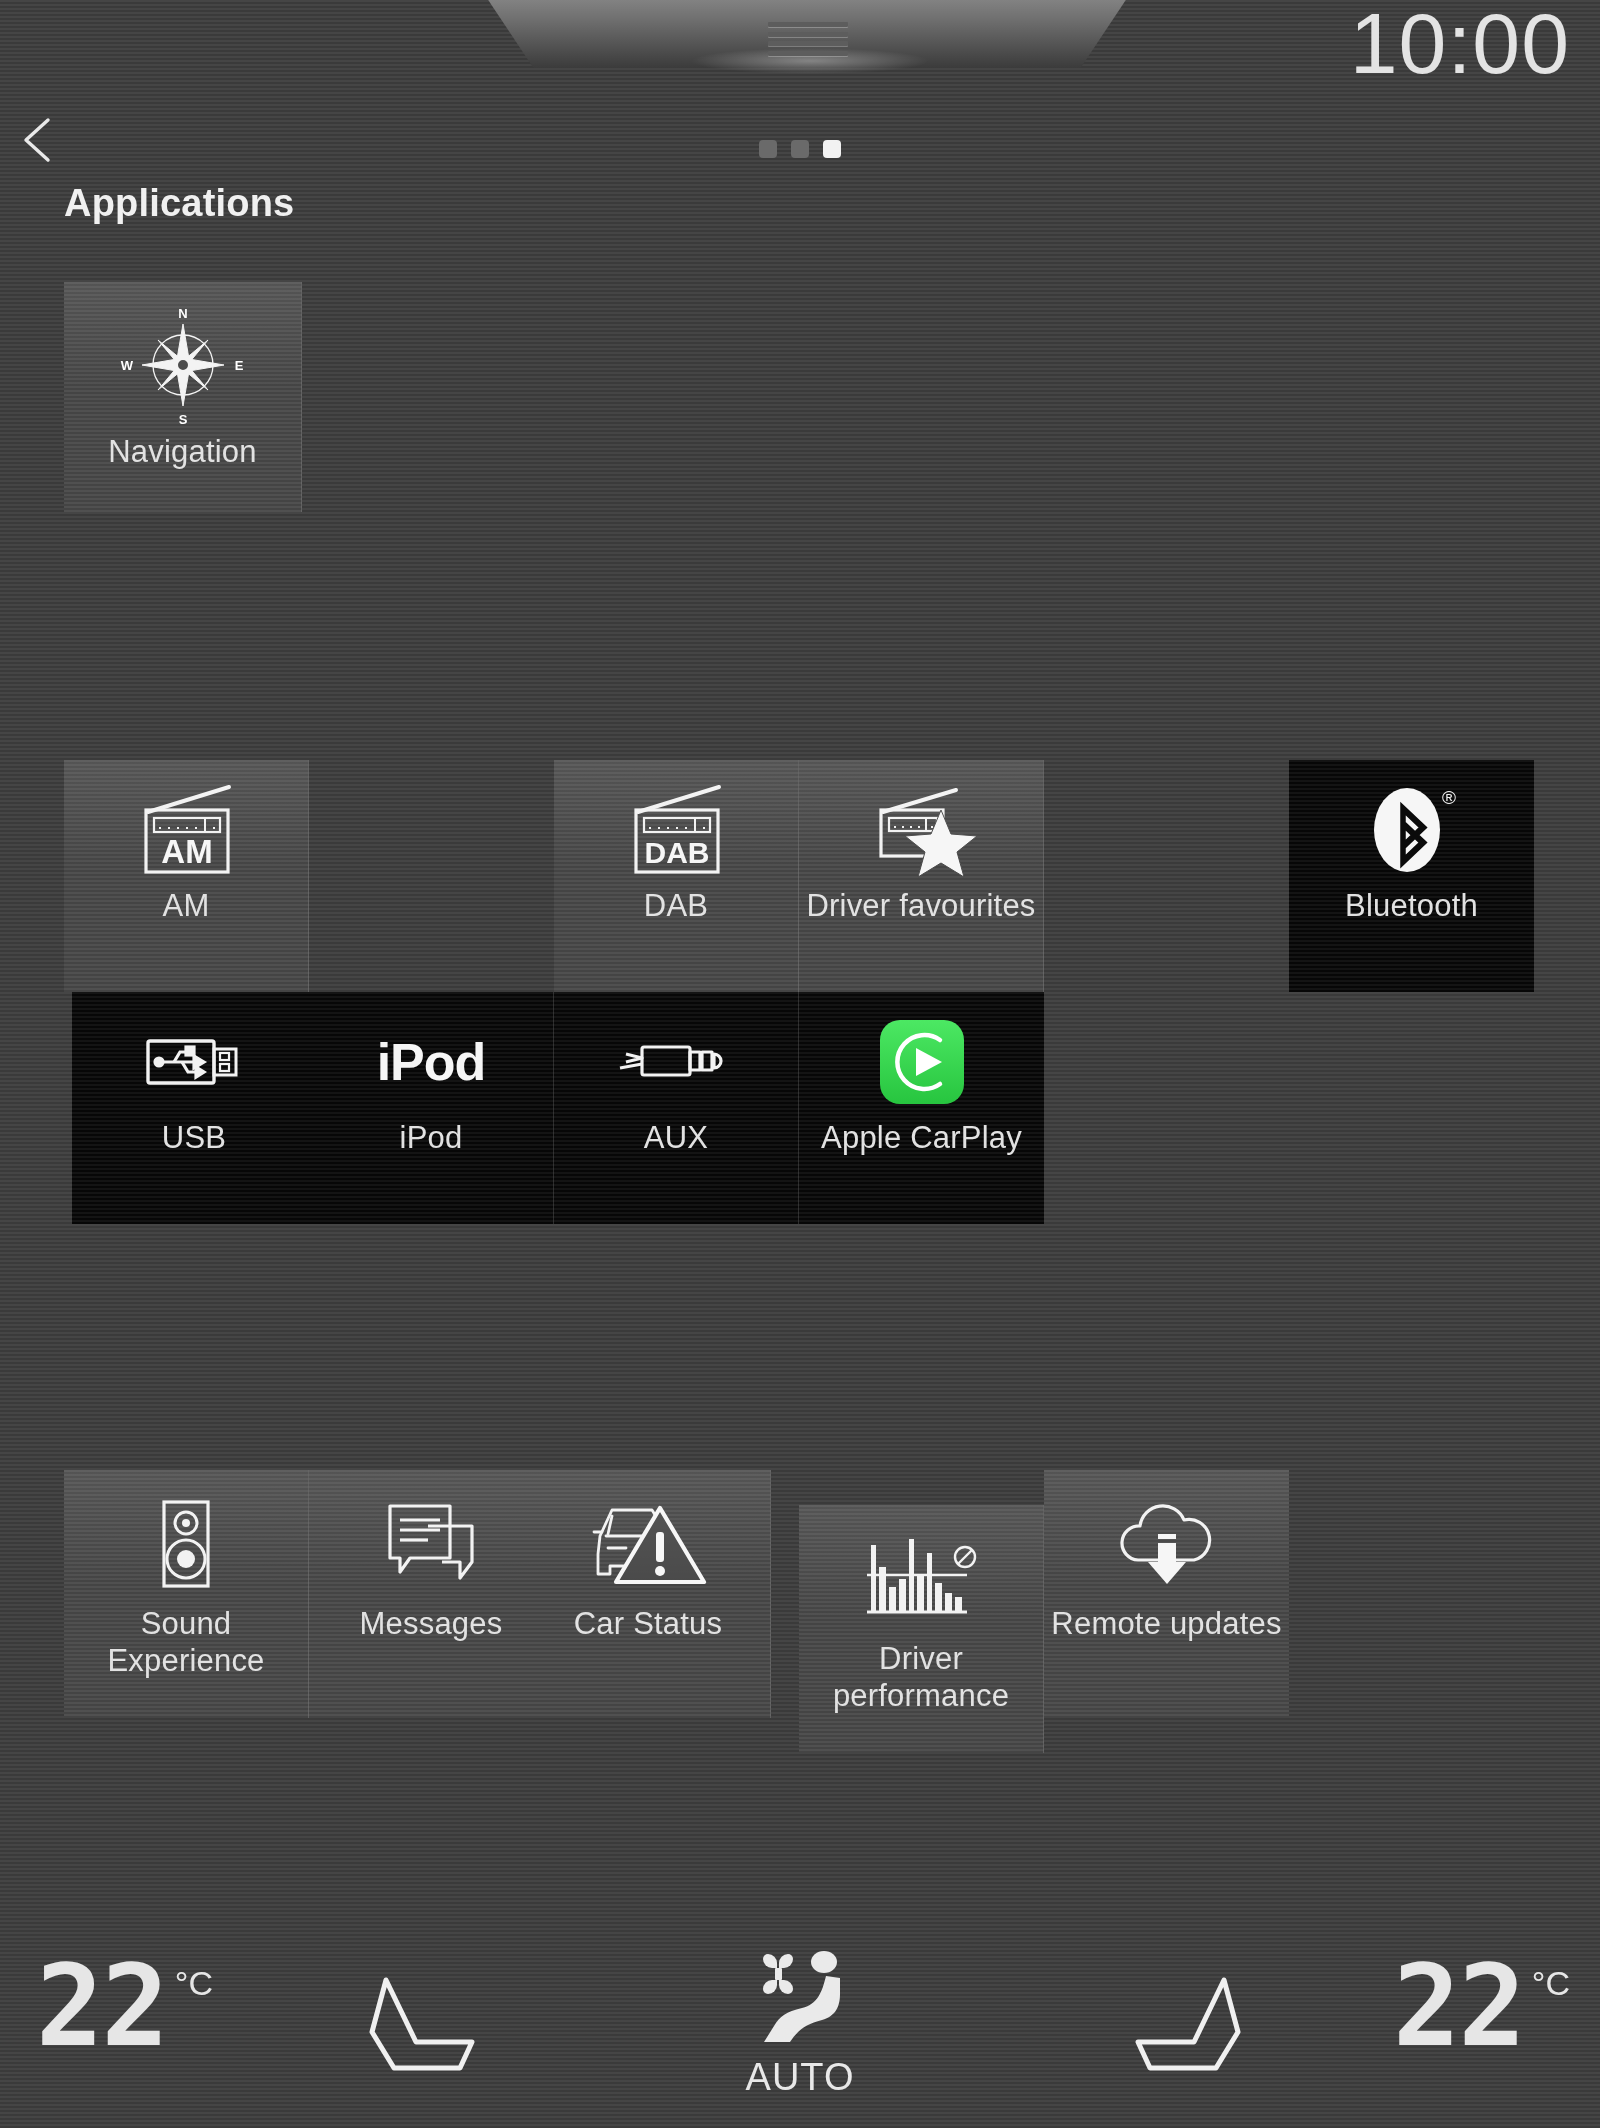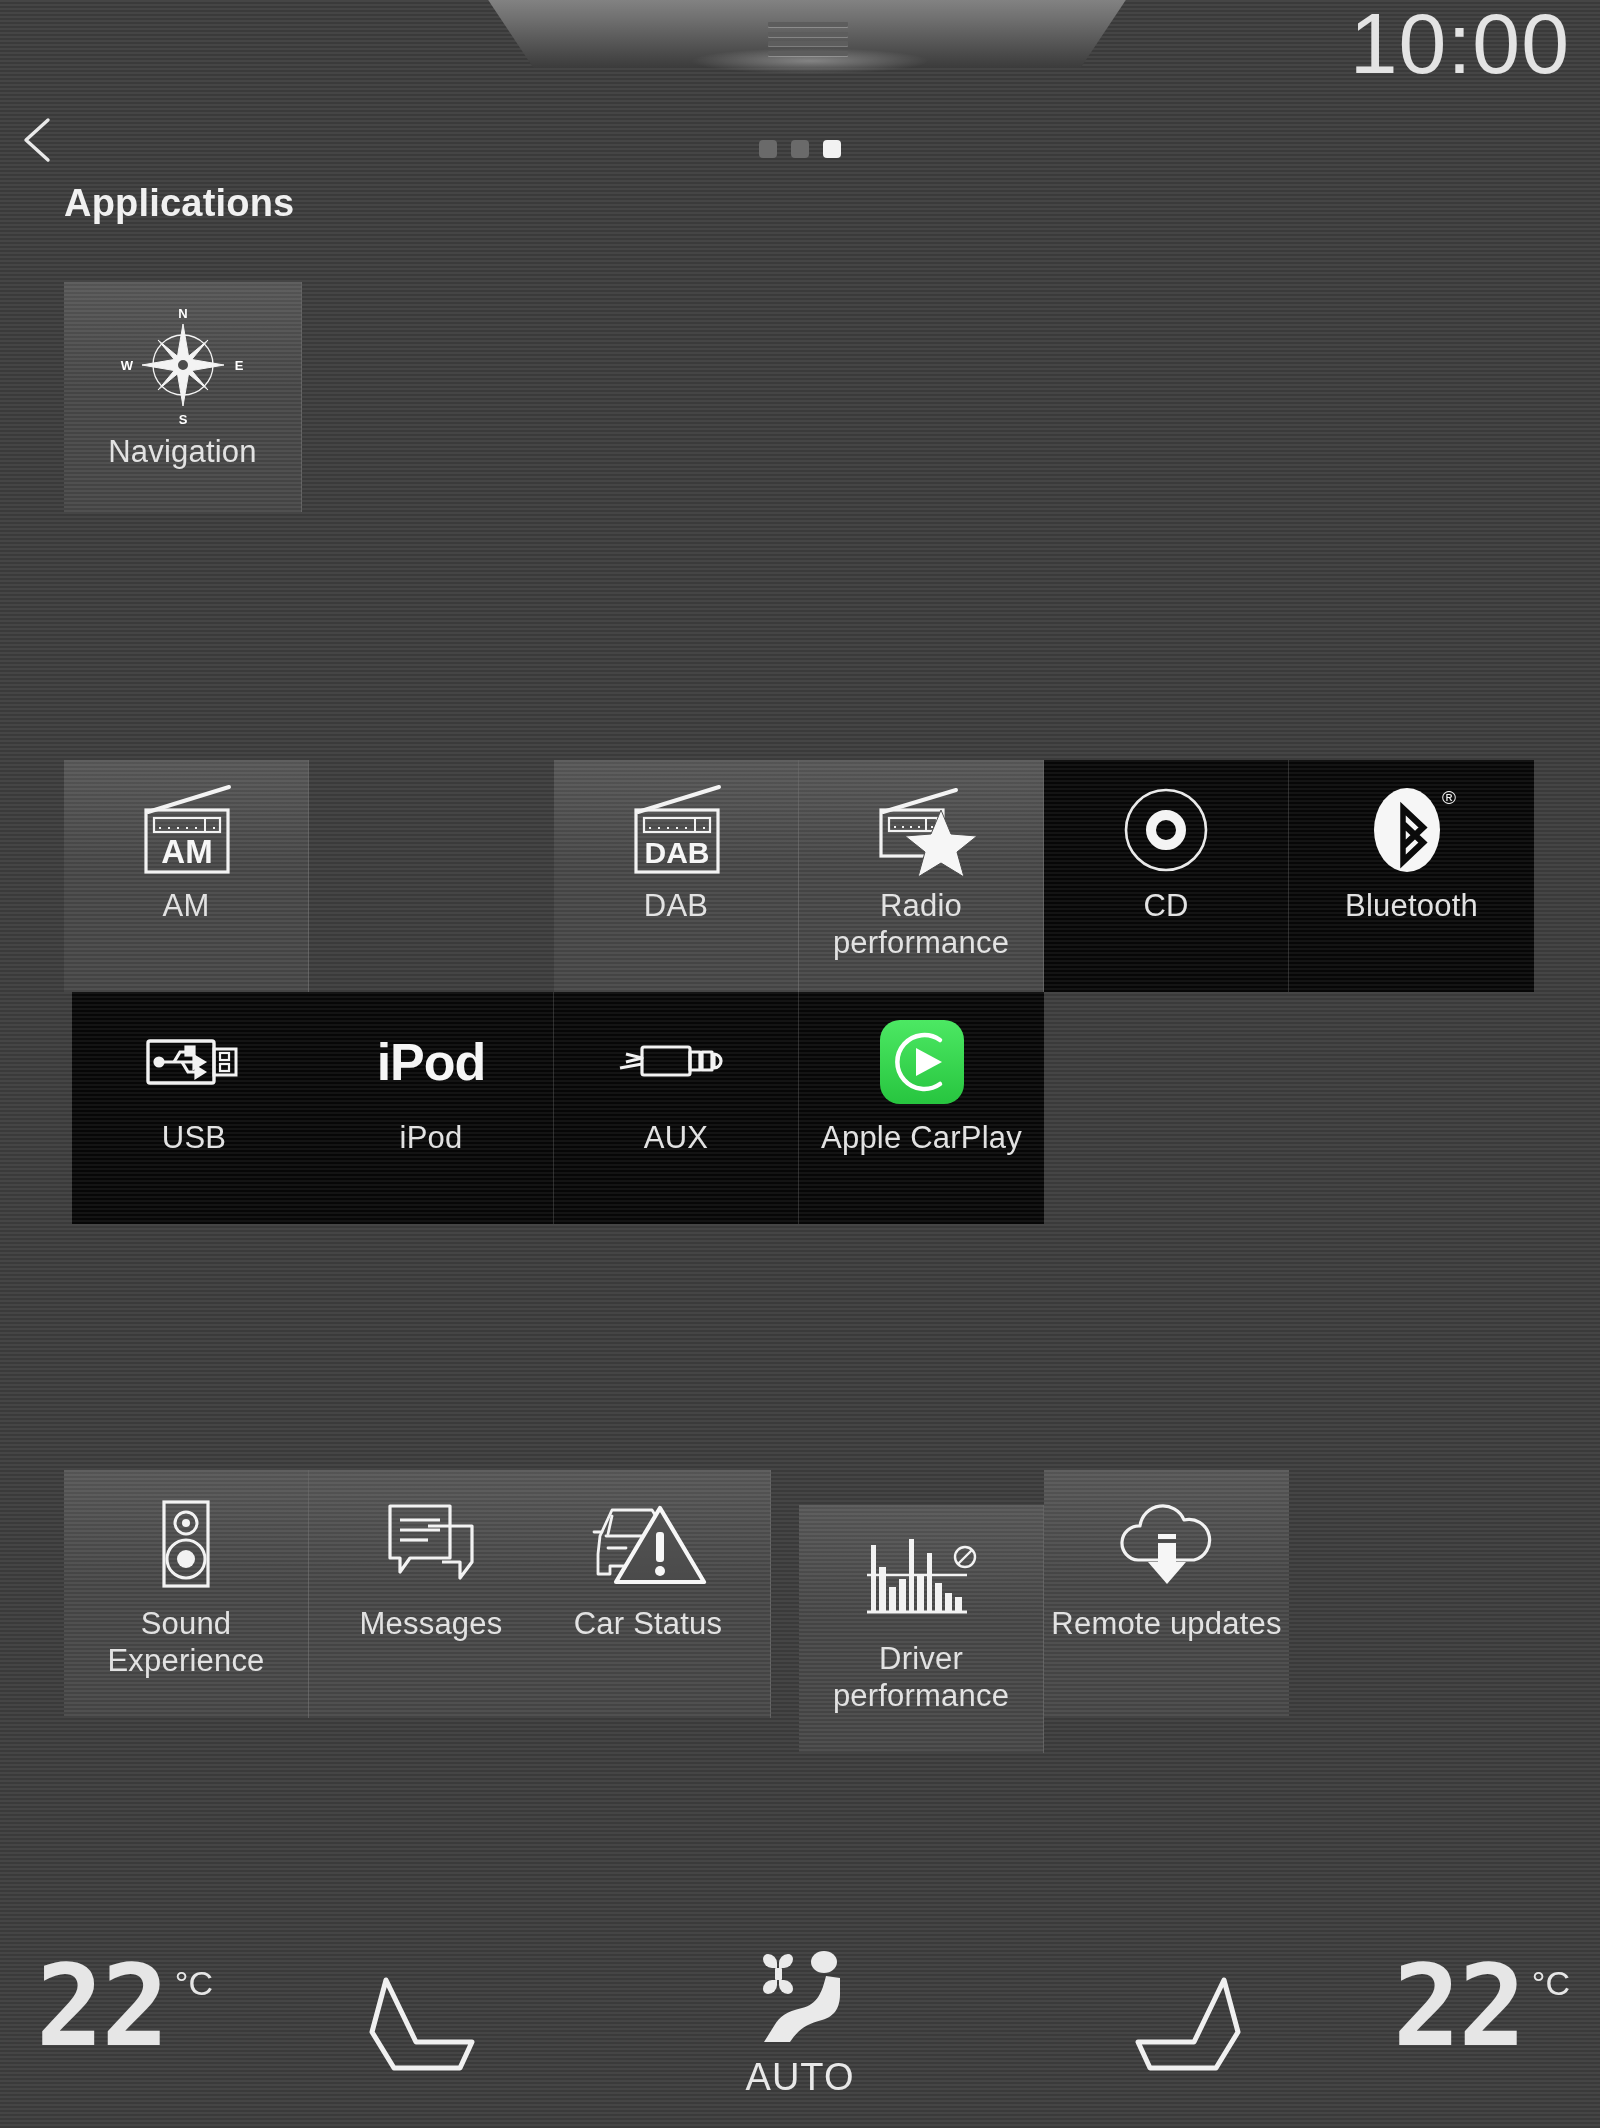--- a/index.html
+++ b/index.html
@@ -289,32 +289,23 @@
           <line x1="39" y1="44" x2="39" y2="46"></line>
             <line x1="47" y1="44" x2="47" y2="46"></line>
           <line x1="55" y1="44" x2="55" y2="46"></line>
             <line x1="63" y1="44" x2="63" y2="46"></line>
           <line x1="76" y1="44" x2="76" y2="46"></line>
             <line x1="70" y1="37" x2="70" y2="48"></line>
         </g>
         <polygon points="85,28 95,52 121,54 101,70 108,95 85,81 62,95 69,70 49,54 75,52" fill="#f6f6f6" stroke="#4a4a4a" stroke-width="1"></polygon>
       </svg>
     </div>
-    <div class="label">Radio performance</div>
-  </div>
-
-  <div class="tile dark media-row1 media-col" style="left:1044px;">
-    <div class="icon">
-      <svg width="96" height="96" viewBox="0 0 96 96">
-        <circle cx="48" cy="48" r="40" fill="none" stroke="#e9e9e9" stroke-width="2.6"></circle>
-        <circle cx="48" cy="48" r="15" fill="none" stroke="#f4f4f4" stroke-width="10"></circle>
-      </svg>
-    </div>
-    <div class="label">CD</div>
-  </div>
+    <div class="label">Driver favourites</div>
+  </div>
+
 
   <div class="tile dark media-row1 media-col" style="left:1289px; border-right:none;">
     <div class="icon">
       <svg width="110" height="96" viewBox="0 0 110 96">
         <ellipse cx="50" cy="48" rx="33" ry="42" fill="#f6f6f6"></ellipse>
         <path d="M43 22 L63 37 L43 52 L43 10 L63 25 L43 40" fill="none" stroke="#0b0b0b" stroke-width="5.5" stroke-linejoin="miter" transform="translate(3,14) scale(1,1.26)"></path>
         <text x="92" y="22" font-size="19" fill="#f2f2f2" text-anchor="middle" font-family="Liberation Sans, sans-serif">®</text>
       </svg>
     </div>
     <div class="label">Bluetooth</div>

